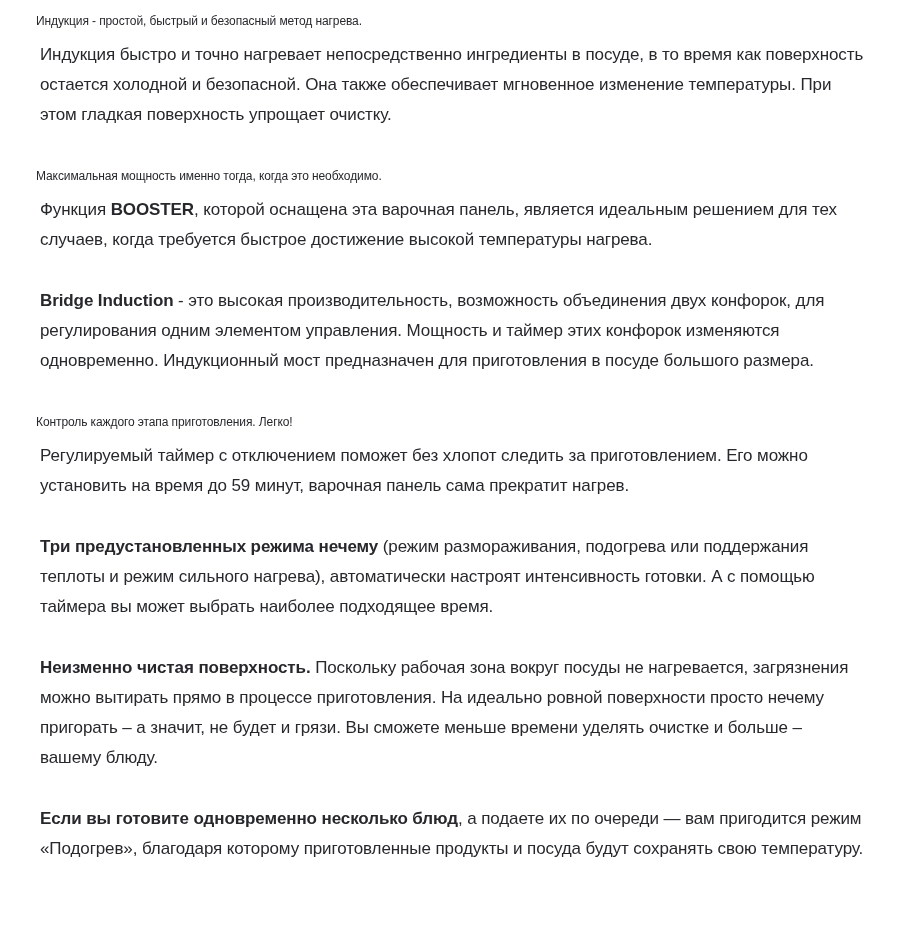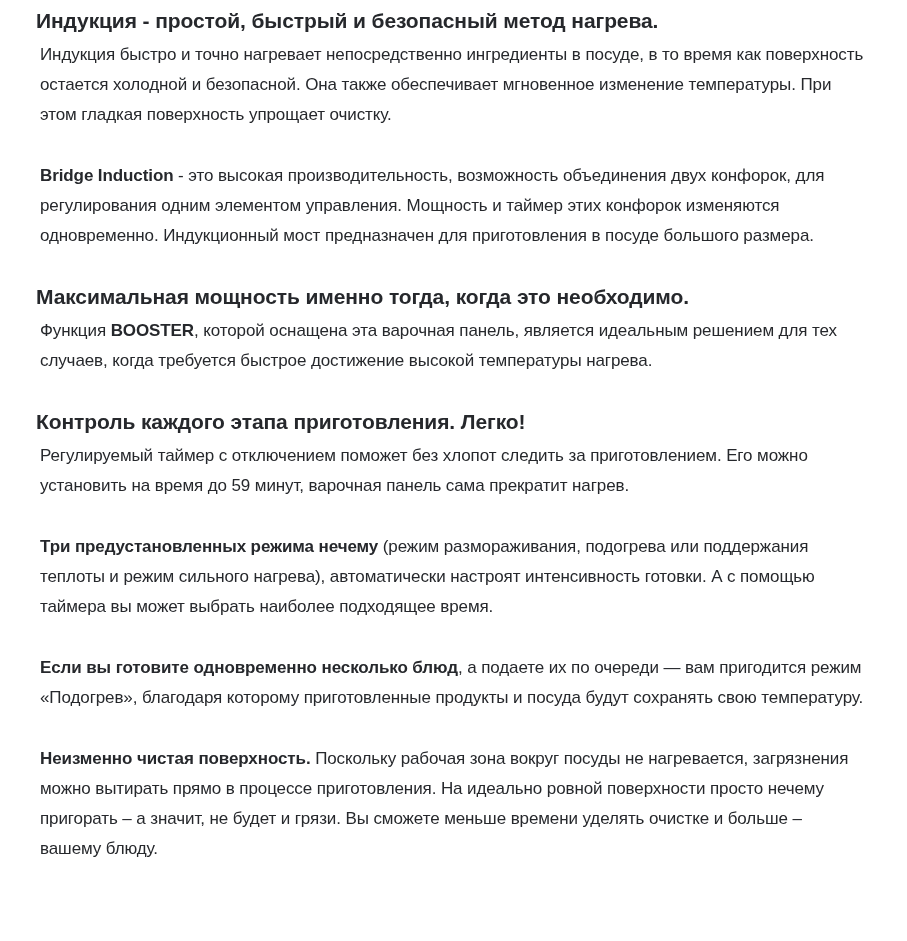--- a/index.html
+++ b/index.html
@@ -22,61 +22,61 @@
     width: 835px;
   }
   section.block {
     margin: 0 0 31px 0;
   }
   section.block:last-child {
     margin-bottom: 0;
   }
   h2 {
     margin: 0;
-    font-size: 21px;
+    font-size: 12px;
     line-height: 30px;
-    font-weight: 700;
+    font-weight: 400;
     color: var(--text, #26282c);
   }
   p {
     margin: 4px;
   }
   strong {
     font-weight: 700;
   }
 </style>
 </head>
 <body>
 
 <main>
 
   <section class="block">
     <h2>Индукция - простой, быстрый и безопасный метод нагрева.</h2>
     <p><span>Индукция быстро и точно нагревает непосредственно ингредиенты в посуде, в то время как поверхность остается холодной и безопасной. Она также обеспечивает мгновенное изменение температуры. При этом гладкая поверхность упрощает очистку.</span></p>
   </section>
 
   <section class="block">
-    <p><strong>Bridge Induction</strong><span> - это высокая производительность, возможность объединения двух конфорок, для регулирования одним элементом управления. Мощность и таймер этих конфорок изменяются одновременно. Индукционный мост предназначен для приготовления в посуде большого размера.</span></p>
+    <h2>Максимальная мощность именно тогда, когда это необходимо.</h2>
+    <p><span>Функция </span><strong>BOOSTER</strong><span>, которой оснащена эта варочная панель, является идеальным решением для тех случаев, когда требуется быстрое достижение высокой температуры нагрева.</span></p>
   </section>
 
   <section class="block">
-    <h2>Максимальная мощность именно тогда, когда это необходимо.</h2>
-    <p><span>Функция </span><strong>BOOSTER</strong><span>, которой оснащена эта варочная панель, является идеальным решением для тех случаев, когда требуется быстрое достижение высокой температуры нагрева.</span></p>
+    <p><strong>Bridge Induction</strong><span> - это высокая производительность, возможность объединения двух конфорок, для регулирования одним элементом управления. Мощность и таймер этих конфорок изменяются одновременно. Индукционный мост предназначен для приготовления в посуде большого размера.</span></p>
   </section>
 
   <section class="block">
     <h2>Контроль каждого этапа приготовления. Легко!</h2>
     <p><span>Регулируемый таймер с отключением поможет без хлопот следить за приготовлением. Его можно установить на время до 59 минут, варочная панель сама прекратит нагрев.</span></p>
   </section>
 
   <section class="block">
     <p><strong>Три предустановленных режима нечему</strong><span> (режим размораживания, подогрева или поддержания теплоты и режим сильного нагрева), автоматически настроят интенсивность готовки. А с помощью таймера вы может выбрать наиболее подходящее время.</span></p>
   </section>
 
   <section class="block">
-    <p><strong>Если вы готовите одновременно несколько блюд</strong><span>, а подаете их по очереди — вам пригодится режим «Подогрев», благодаря которому приготовленные продукты и посуда будут сохранять свою температуру.</span></p>
+    <p><strong>Неизменно чистая поверхность.</strong><span> Поскольку рабочая зона вокруг посуды не нагревается, загрязнения можно вытирать прямо в процессе приготовления. На идеально ровной поверхности просто нечему пригорать – а значит, не будет и грязи. Вы сможете меньше времени уделять очистке и больше – вашему блюду.</span></p>
   </section>
 
   <section class="block">
-    <p><strong>Неизменно чистая поверхность.</strong><span> Поскольку рабочая зона вокруг посуды не нагревается, загрязнения можно вытирать прямо в процессе приготовления. На идеально ровной поверхности просто нечему пригорать – а значит, не будет и грязи. Вы сможете меньше времени уделять очистке и больше – вашему блюду.</span></p>
+    <p><strong>Если вы готовите одновременно несколько блюд</strong><span>, а подаете их по очереди — вам пригодится режим «Подогрев», благодаря которому приготовленные продукты и посуда будут сохранять свою температуру.</span></p>
   </section>
 
 </main>
 
 </body></html>

